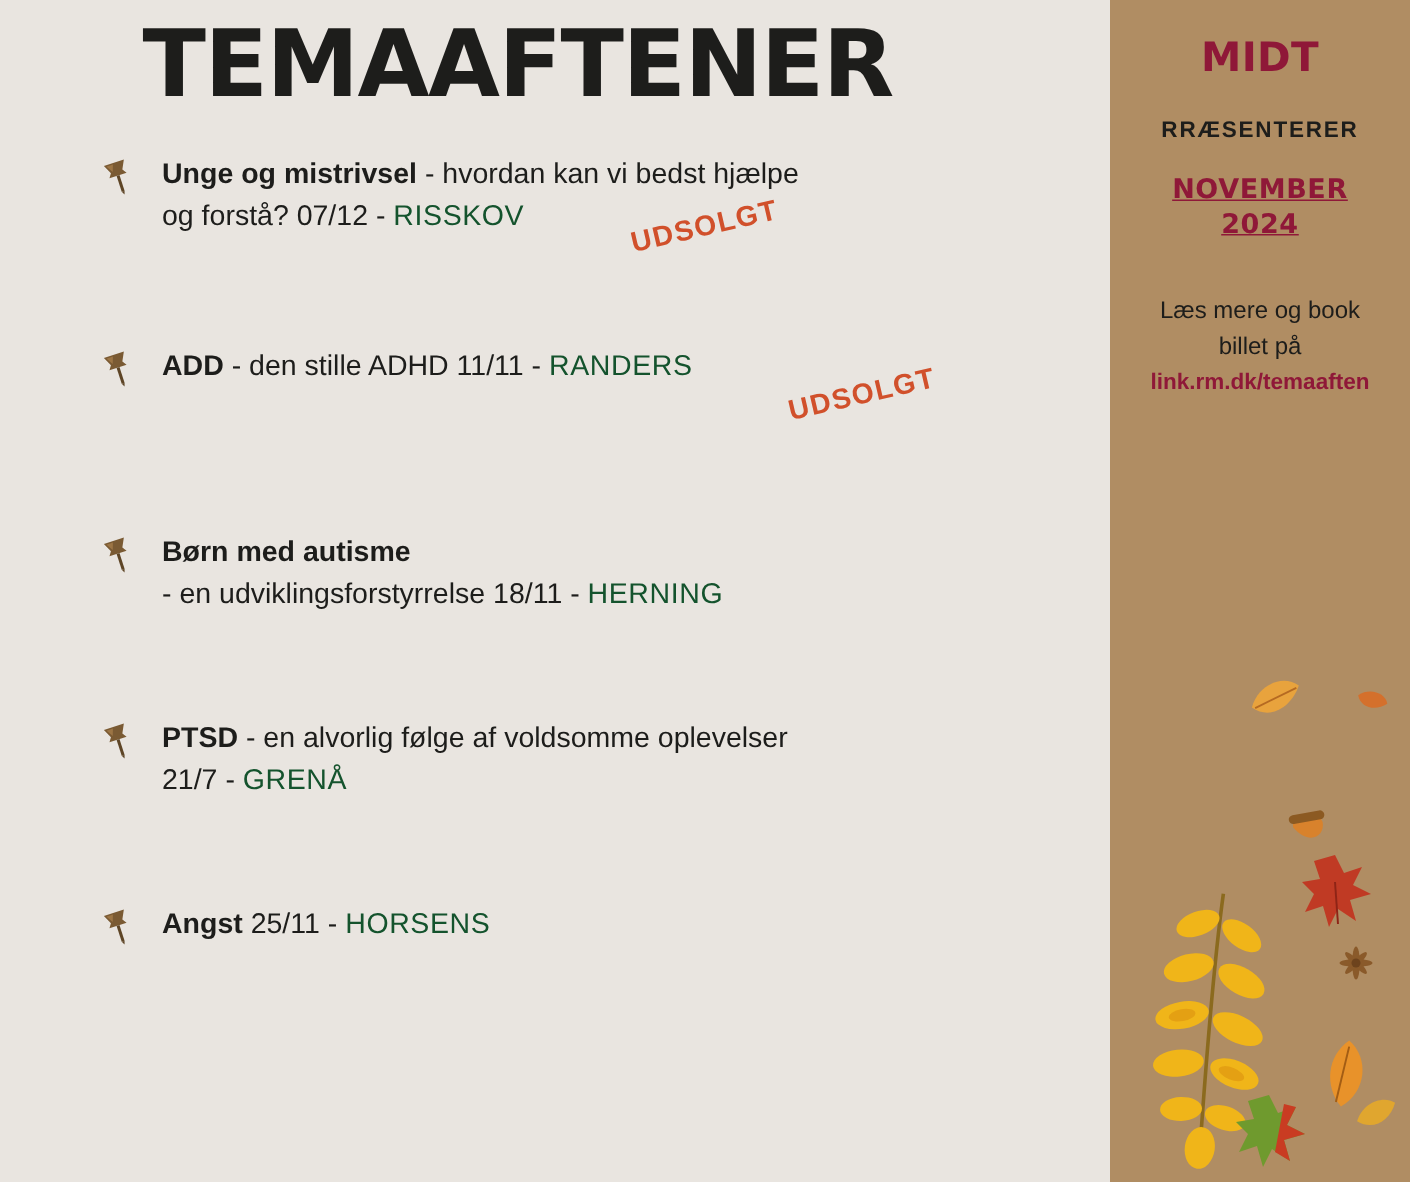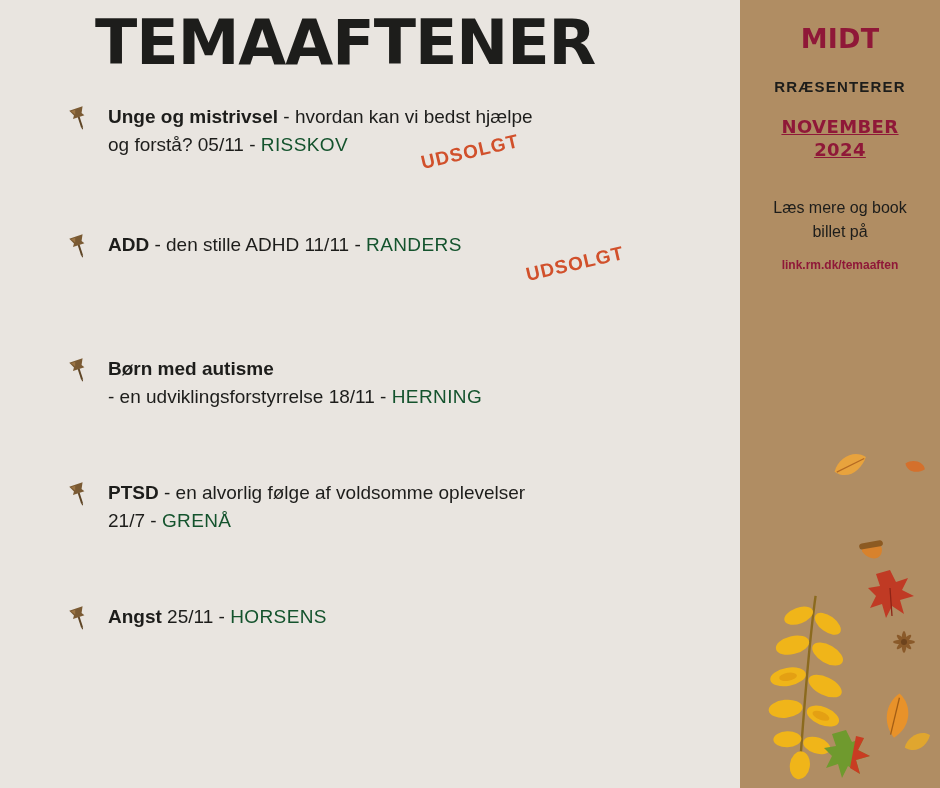--- a/index.html
+++ b/index.html
@@ -128,22 +128,22 @@
     text-decoration: underline;
   }
   .book {
     margin-top: 34px;
     font-size: 16px;
     line-height: 1.5;
     color: #1d1d1b;
   }
   .booklink {
     display: block;
-    margin-top: 12px;
-    font-size: 12px;
+    margin-top: 0;
+    font-size: 15px;
     color: #8f1838;
     font-weight: bold;
     text-decoration: none;
   }
   .leaves {
     position: absolute;
     left: 0;
     top: 440px;
     width: 200px;
     height: 348px;
@@ -167,21 +167,21 @@
             <g transform="rotate(-18 13 13)">
               <path d="M6 3 L20 3 L17 9 L19 12 L7 12 L9 9 Z" fill="#7a5a33"></path>
               <rect x="12" y="12" width="2" height="11" fill="#5e4526"></rect>
               <path d="M12 23 L14 23 L13.2 25.4 Z" fill="#5e4526"></path>
               <path d="M7.5 4 L12 4 L10.4 8.6 Z" fill="#9c7545"></path>
             </g>
           </svg>
         </span>
         <div class="lines">
           <span class="lead">Unge og mistrivsel</span><span> - hvordan kan vi bedst hjælpe</span><br>
-          <span>og forstå? 05/11 - </span><span class="city">RISSKOV</span>
+          <span>og forstå? 07/12 - </span><span class="city">RISSKOV</span>
         </div>
         <span class="sold sold-1">UDSOLGT</span>
       </div>
 
       <div class="event" id="ev1">
         <span class="pin">
           <svg viewBox="0 0 26 26" width="26" height="26" aria-hidden="true">
             <g transform="rotate(-18 13 13)">
               <path d="M6 3 L20 3 L17 9 L19 12 L7 12 L9 9 Z" fill="#7a5a33"></path>
               <rect x="12" y="12" width="2" height="11" fill="#5e4526"></rect>

